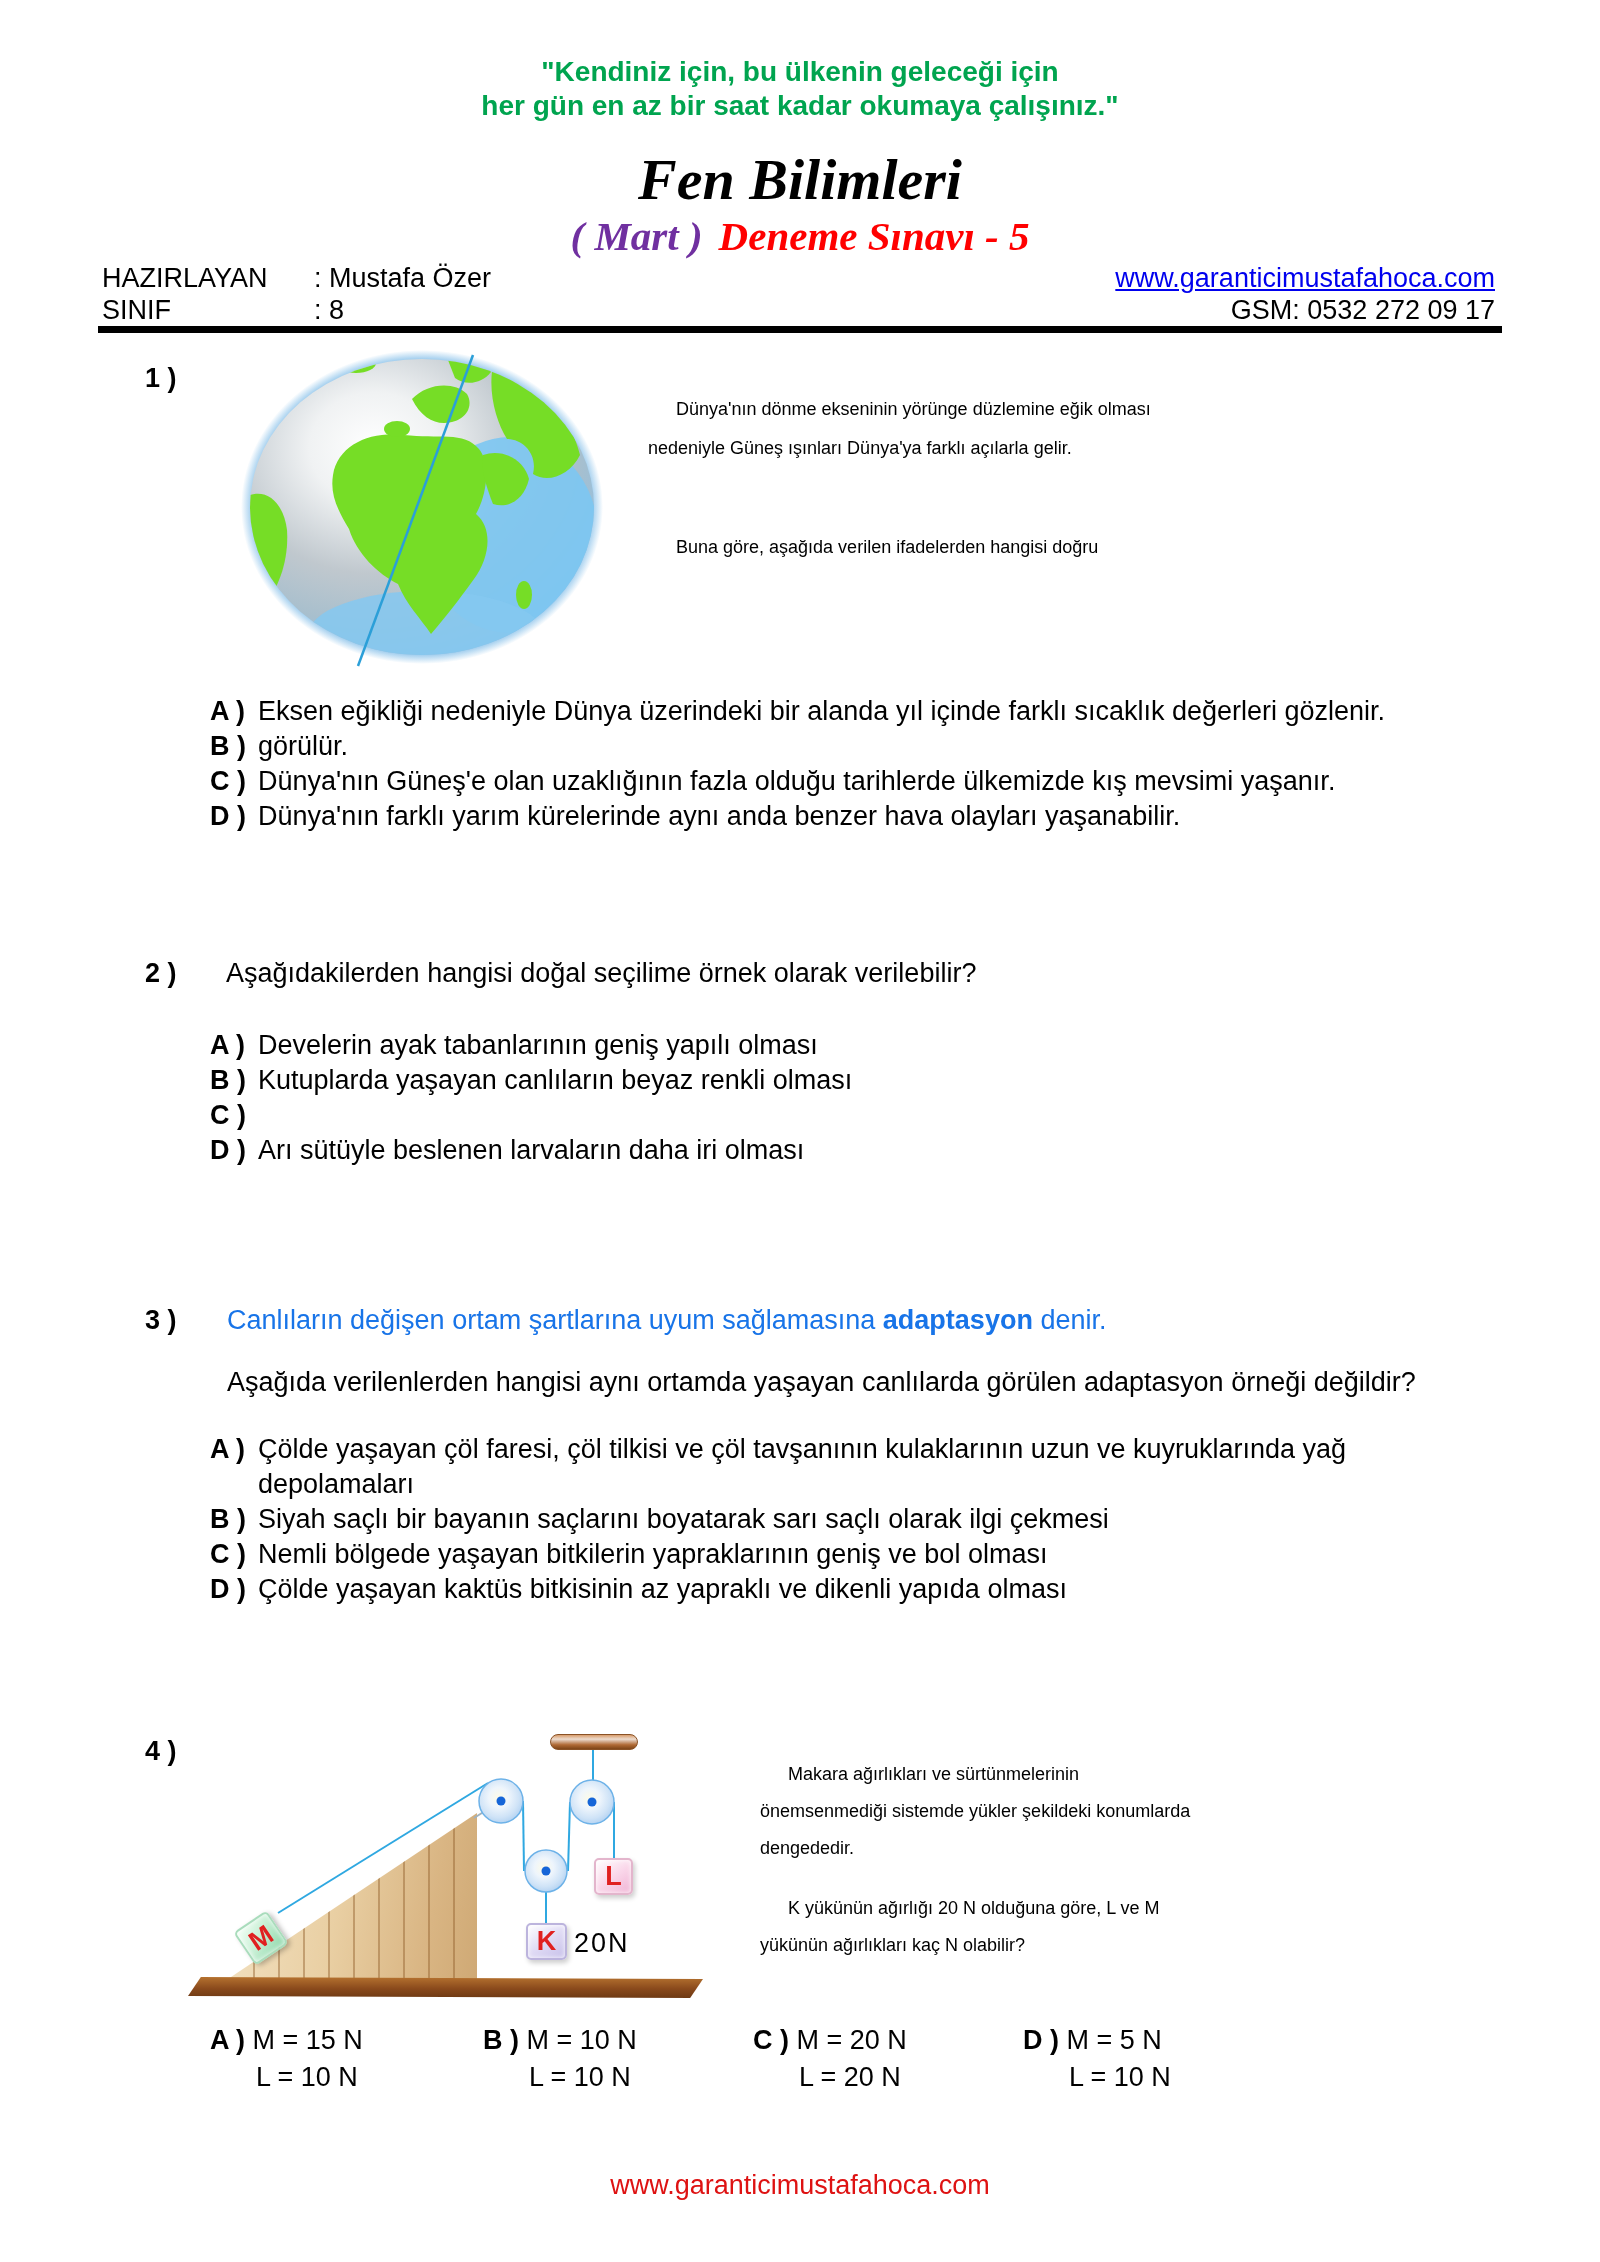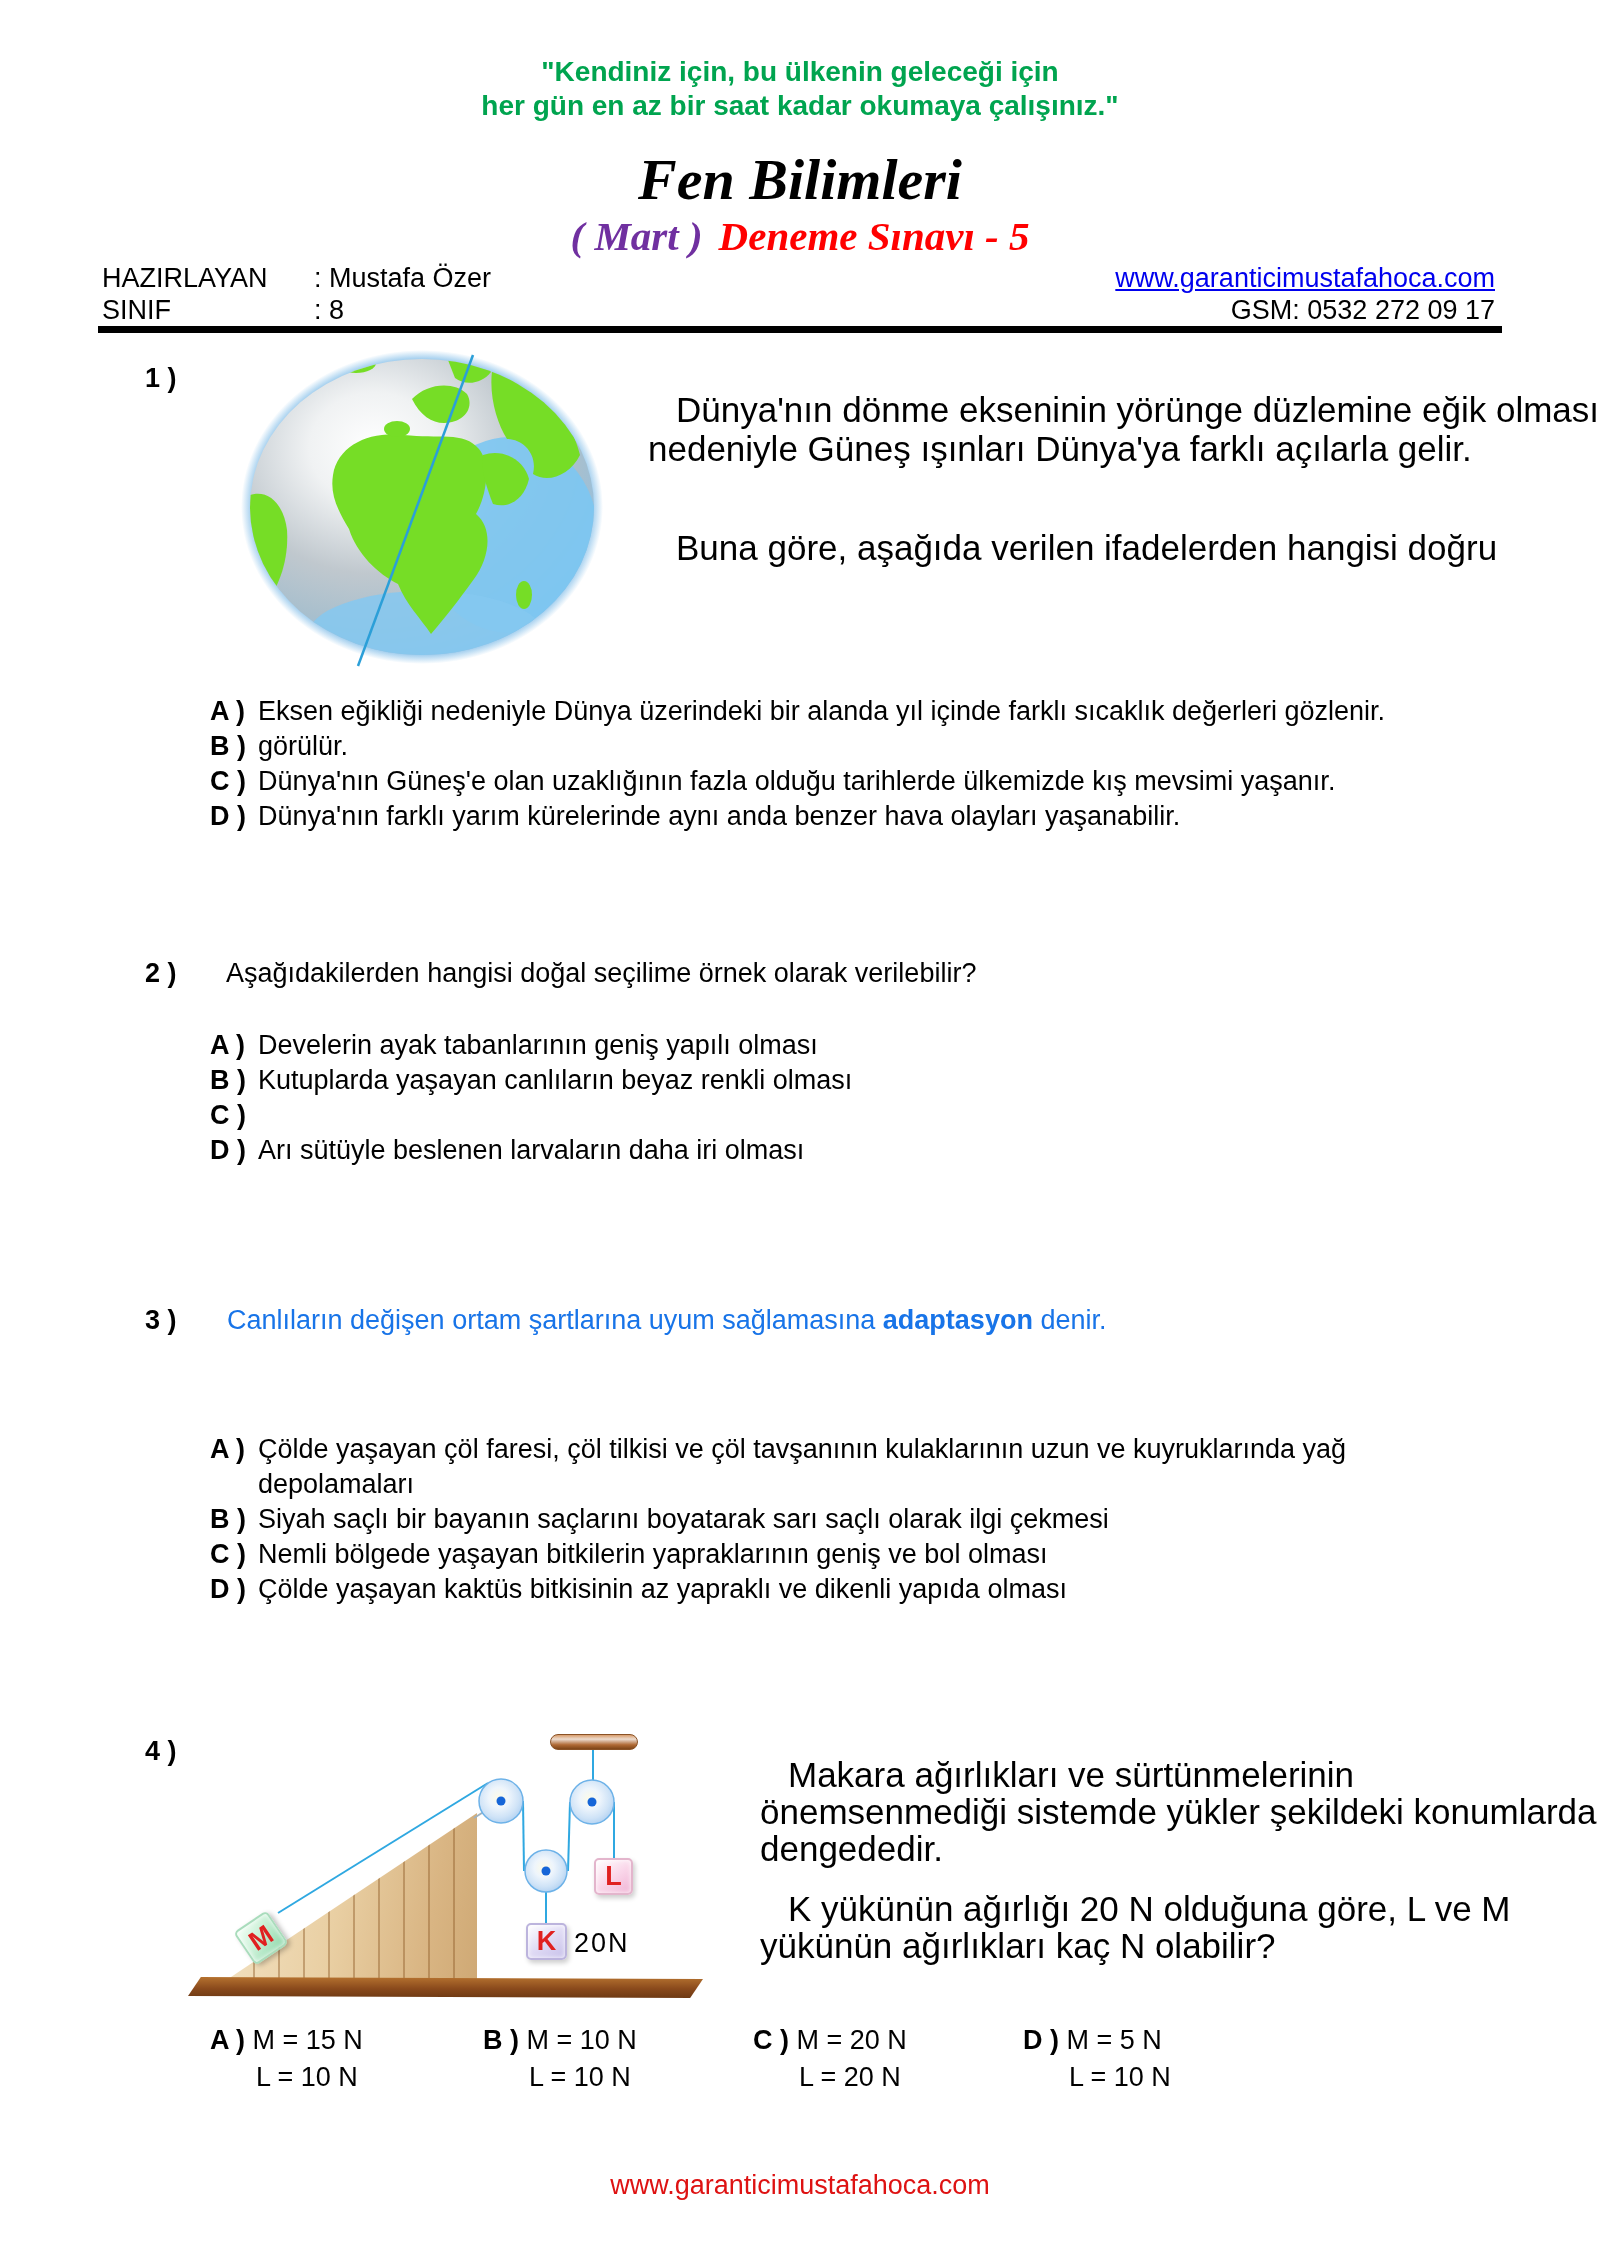--- a/index.html
+++ b/index.html
@@ -18,21 +18,21 @@
   .subtitle .month { color:#7030A0; margin-right:16px; }
   .subtitle .exam { color:#FF0000; }
   .inforow { font-size:27px; color:#000; }
   .inforow .lbl { display:inline-block; width:212px; }
   .weblink { color:#0000EE; text-decoration:underline; font-size:27px; }
   .gsm { font-size:27px; }
   .rule { background:#000; }
 
   
   .qnum { font-size:27px; font-weight:bold; white-space:nowrap; }
-  .para { font-size:35px; line-height:39px; }
+  .para { font-size:18px; line-height:39px; }
   .para div { white-space:nowrap; }
   .indent { padding-left:28px; }
   .opts { font-size:27px; line-height:35px; }
   .opt { display:flex; }
   .opt .letter { font-weight:bold; width:40px; flex:0 0 40px; white-space:nowrap; }
   .opt .txt { margin-left:8px; }
   .opt .txt span { white-space:nowrap; display:block; }
   .qprompt { font-size:27px; white-space:nowrap; }
   .blue { color:#1874E8; }
   .blue b { color:#1874E8; }
@@ -204,20 +204,21 @@
         </span>
     </div>
   </div>
 
   <div class="abs qnum" style="left:145px; top:1305px;">3 )</div>
   <div class="abs qprompt blue" style="left:227px; top:1305px;">
     <span>Canlıların değişen ortam şartlarına uyum sağlamasına</span>
     <b>adaptasyon</b>
     <span>denir.</span>
   </div>
+  <div class="abs qprompt" style="left:227px; top:1367px;">Aşağıda verilenlerden hangisi aynı ortamda yaşayan canlılarda görülen adaptasyon örneği değildir?</div>
   <div class="abs opts" style="left:210px; top:1432px;">
     <div class="opt">
       <span class="letter">A )</span>
       <span class="txt">
         <span>Çölde yaşayan çöl faresi, çöl tilkisi ve çöl tavşanının kulaklarının uzun ve kuyruklarında yağ</span>
         <span>depolamaları</span>
       </span>
     </div>
     <div class="opt">
       <span class="letter">B )</span>

